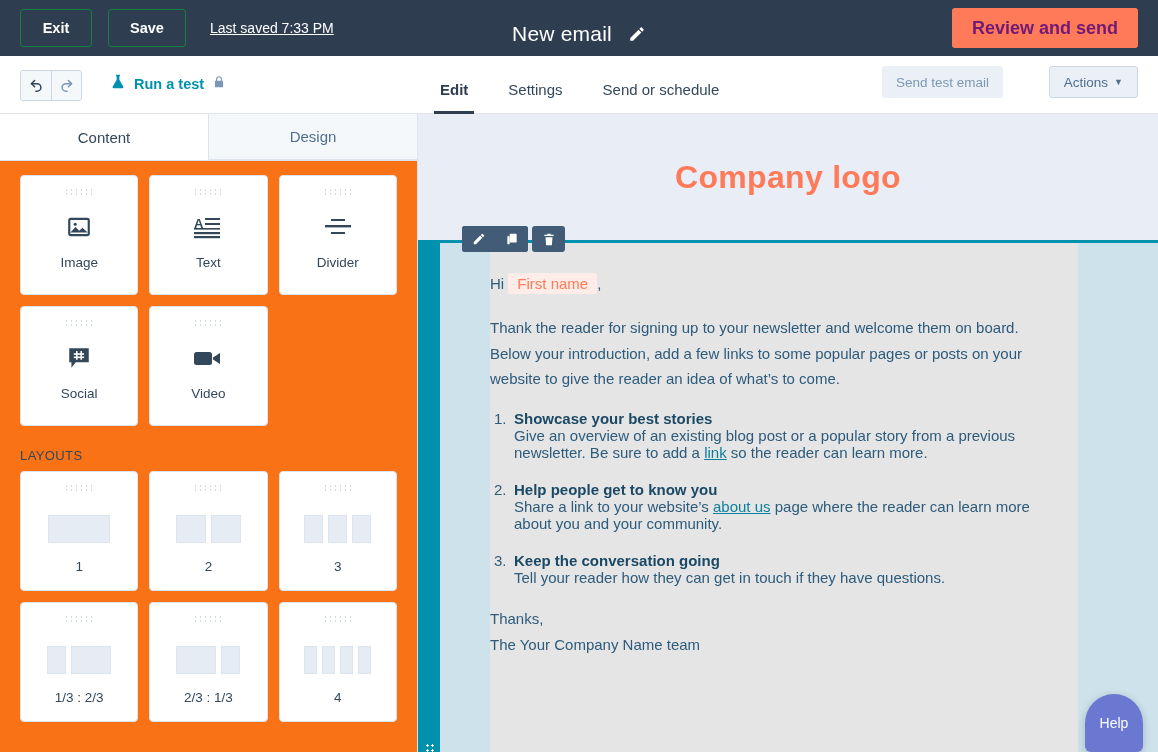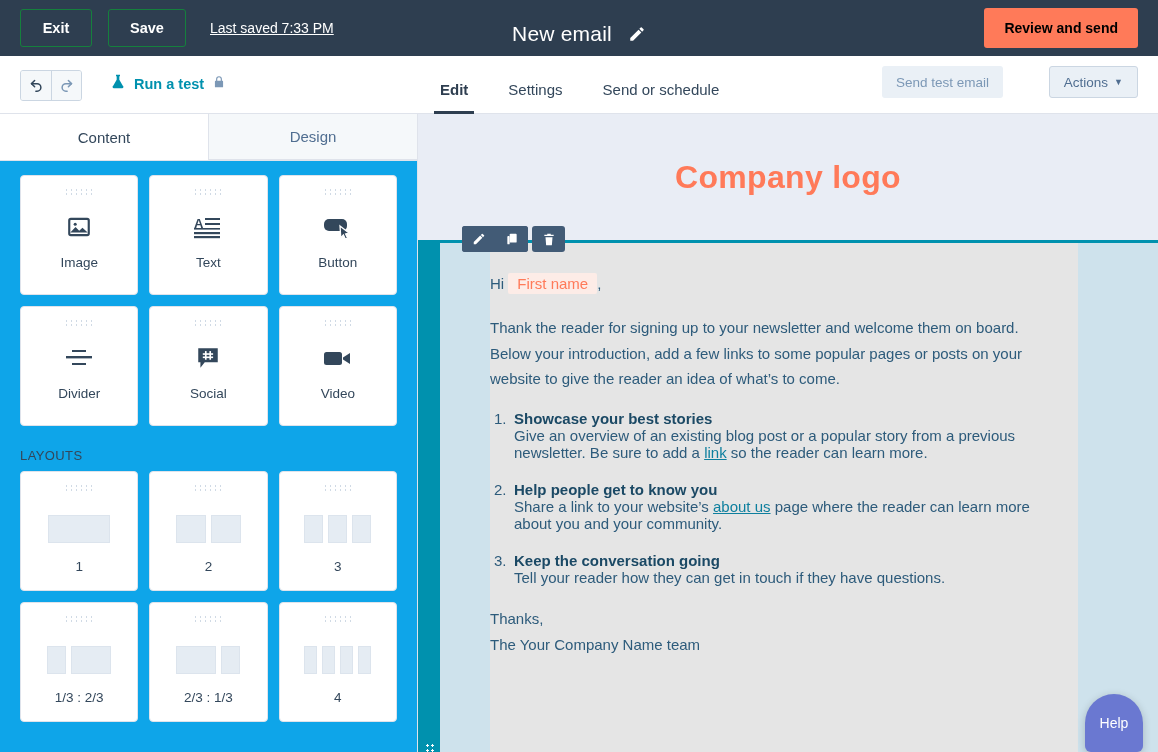--- a/index.html
+++ b/index.html
@@ -36,21 +36,21 @@
   .email-title {
     color: #ffffff; font-size: 21px; font-weight: 300; letter-spacing: .2px;
   }
   .pencil-title-icon {
     margin-left: 16px; width: 18px; height: 18px; pointer-events: auto;
     cursor: pointer; display: block;
   }
   .review-send-btn {
     position: absolute; right: 20px; top: 8px;
     height: 40px; padding: 0 20px; background: #ff7a59; border: none;
-    border-radius: 3px; color: #000000; font-size: 14px; font-weight: bold;
+    border-radius: 3px; color: #701a75; font-size: 18px; font-weight: bold;
     cursor: pointer; font-family: "Liberation Sans", sans-serif;
   }
 
   
   .sub-toolbar {
     position: absolute; left: 0; top: 56px; width: 1158px; height: 58px;
     background: #ffffff; border-bottom: 1px solid #dfe3eb;
   }
   .undo-redo {
     position: absolute; left: 20px; top: 70px;
@@ -95,21 +95,21 @@
   }
   #actions-btn {
     position: absolute; right: 20px; top: 66px; color: #506e91;
     border: 1px solid #cbd6e2; background: #eaf0f6;
   }
   .caret { font-size: 9px; line-height: 1; }
 
   
   .left-panel {
     position: absolute; left: 0; top: 114px; width: 418px; height: 638px;
-    background: #0ea5e9; border-right: 1px solid #dfe3eb; overflow: hidden;
+    background: #f97316; border-right: 1px solid #dfe3eb; overflow: hidden;
   }
   .panel-tabs { display: flex; height: 47px; border-bottom: 1px solid #dfe3eb; }
   .panel-tab {
     flex: 1; display: flex; align-items: center; justify-content: center;
     font-size: 15px; color: #33475b; cursor: pointer; background: #ffffff;
     border: none; font-family: "Liberation Sans", sans-serif;
   }
   .panel-tab.inactive {
     background: #f5f8fa; border-left: 1px solid #dfe3eb;
     border-bottom: 1px solid #dfe3eb; color: #506e91;
@@ -327,30 +327,20 @@
           <rect x="11" y="3" width="15" height="2"></rect>
             <rect x="11" y="8" width="15" height="2"></rect>
           <rect x="0" y="13" width="26" height="1.6"></rect>
           <rect x="0" y="17" width="26" height="2.2"></rect>
             <rect x="0" y="21" width="26" height="2.2"></rect>
         </svg>
       </div>
       <div class="mod-label">Text</div>
     </div>
 
-    <div class="mod-card">
-      <div class="dots-handle"></div>
-      <div class="mod-icon">
-        <svg width="30" height="26" viewBox="0 0 30 24" fill="#33475b">
-          <rect x="1" y="4" width="23" height="12" rx="5"></rect>
-          <path d="M17 11l9 7-3.4 1 2 4.2-2.2 1-2-4.2L17.8 23z" fill="#33475b" stroke="#ffffff" stroke-width="1.3"></path>
-        </svg>
-      </div>
-      <div class="mod-label">Button</div>
-    </div>
 
     <div class="mod-card">
       <div class="dots-handle"></div>
       <div class="mod-icon">
         <svg width="28" height="26" viewBox="0 0 28 24" fill="#33475b">
           <rect x="7" y="4" width="14" height="2"></rect>
           <rect x="1" y="10" width="26" height="2.4"></rect>
           <rect x="7" y="17" width="14" height="2"></rect>
         </svg>
       </div>

